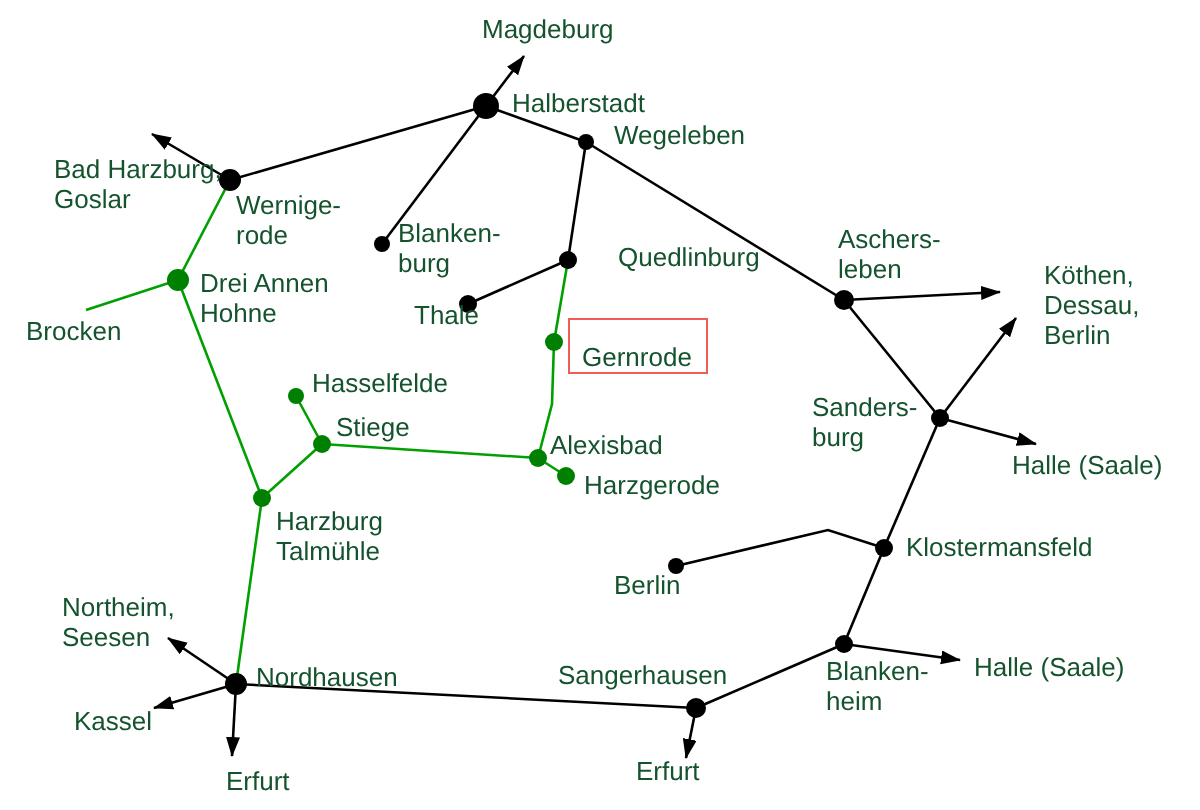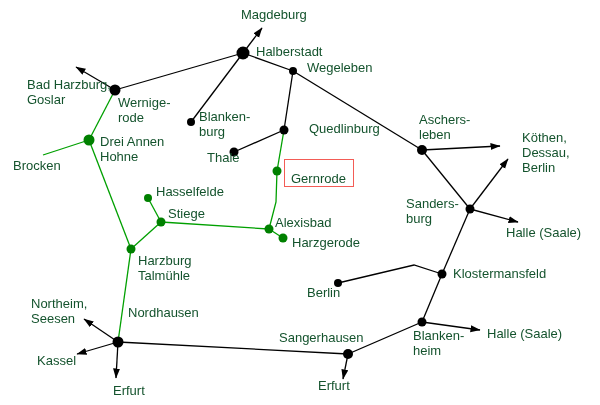--- a/index.html
+++ b/index.html
@@ -110,21 +110,21 @@
       <div class="lbl" style="left: 168px; top: 206px;">Stiege</div>
       <div class="lbl" style="left: 275px; top: 215px;">Alexisbad</div>
       <div class="lbl" style="left: 506px; top: 225px;">Halle (Saale)</div>
       <div class="lbl" style="left: 292px; top: 235px;">Harzgerode</div>
       <div class="lbl" style="left: 138px; top: 253px;">Harzburg
 Talmühle</div>
       <div class="lbl" style="left: 453px; top: 266px;">Klostermansfeld</div>
       <div class="lbl" style="left: 307px; top: 285px;">Berlin</div>
       <div class="lbl" style="left: 31px; top: 284px; margin-top: 12px;">Northeim,
 Seesen</div>
-      <div class="lbl" style="left: 128px; top: 305px; text-align: center;">Nordhausen</div>
+      <div class="lbl" style="left: 128px; top: 331px; text-align: center;">Nordhausen</div>
       <div class="lbl" style="left: 413px; top: 328px;">Blanken-
 heim</div>
       <div class="lbl" style="left: 487px; top: 326px;">Halle (Saale)</div>
       <div class="lbl" style="left: 279px; top: 330px; text-align: center;">Sangerhausen</div>
       <div class="lbl" style="left: 37px; top: 353px;">Kassel</div>
       <div class="lbl" style="left: 113px; top: 383px;">Erfurt</div>
       <div class="lbl" style="left: 318px; top: 378px;">Erfurt</div>
     </div>
 </div>
 

